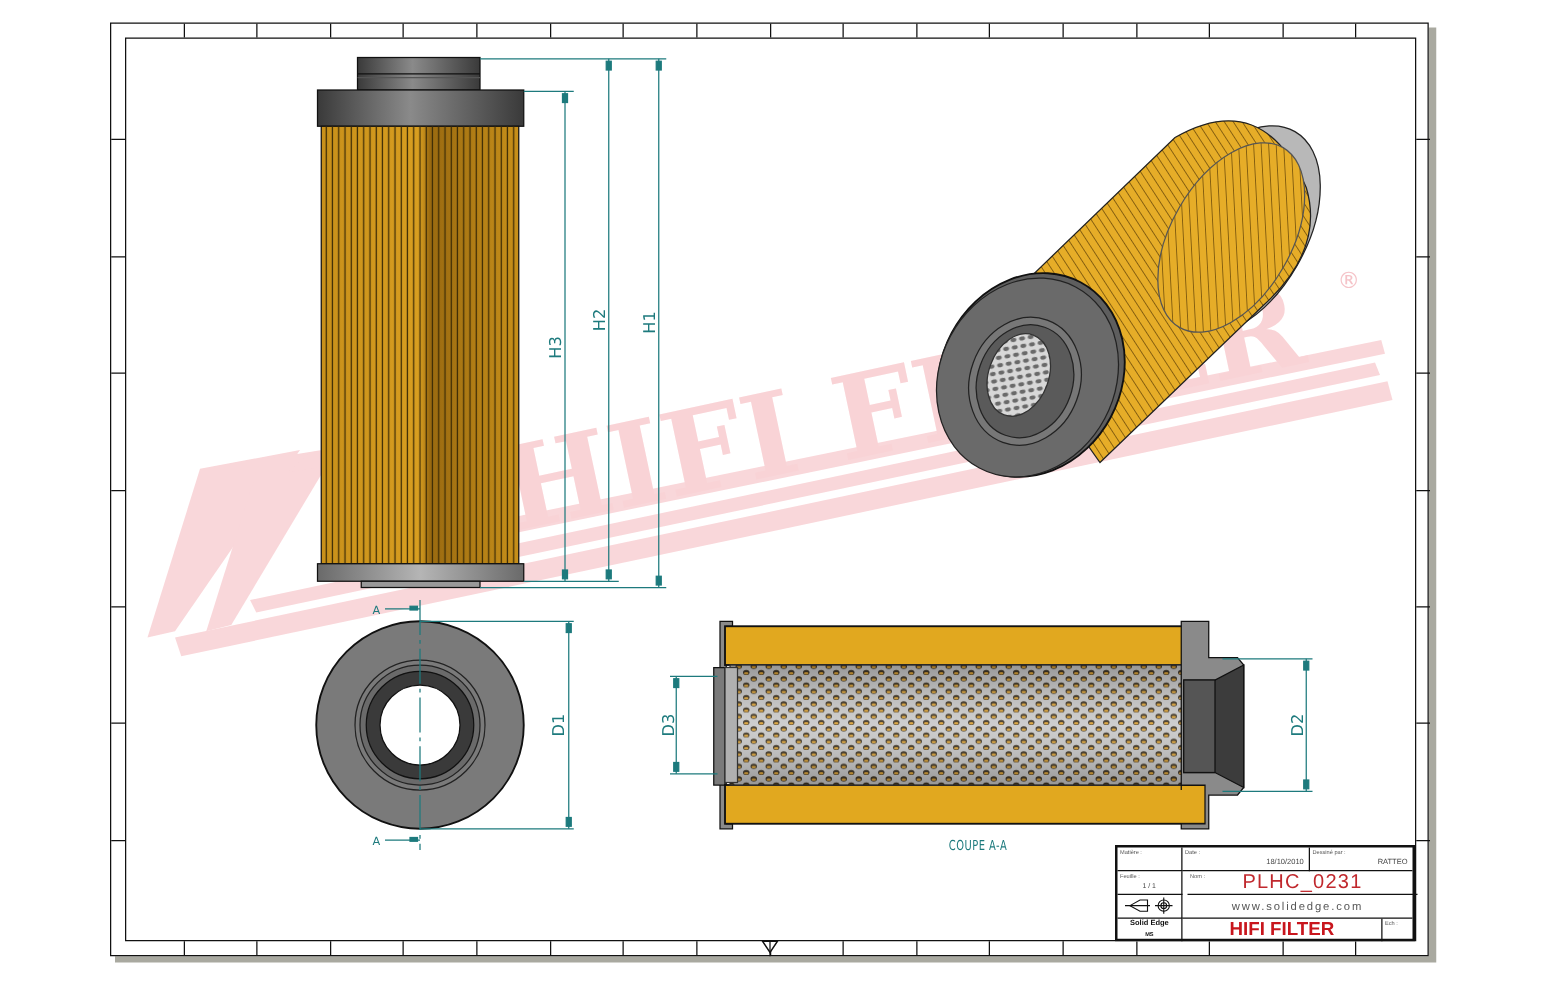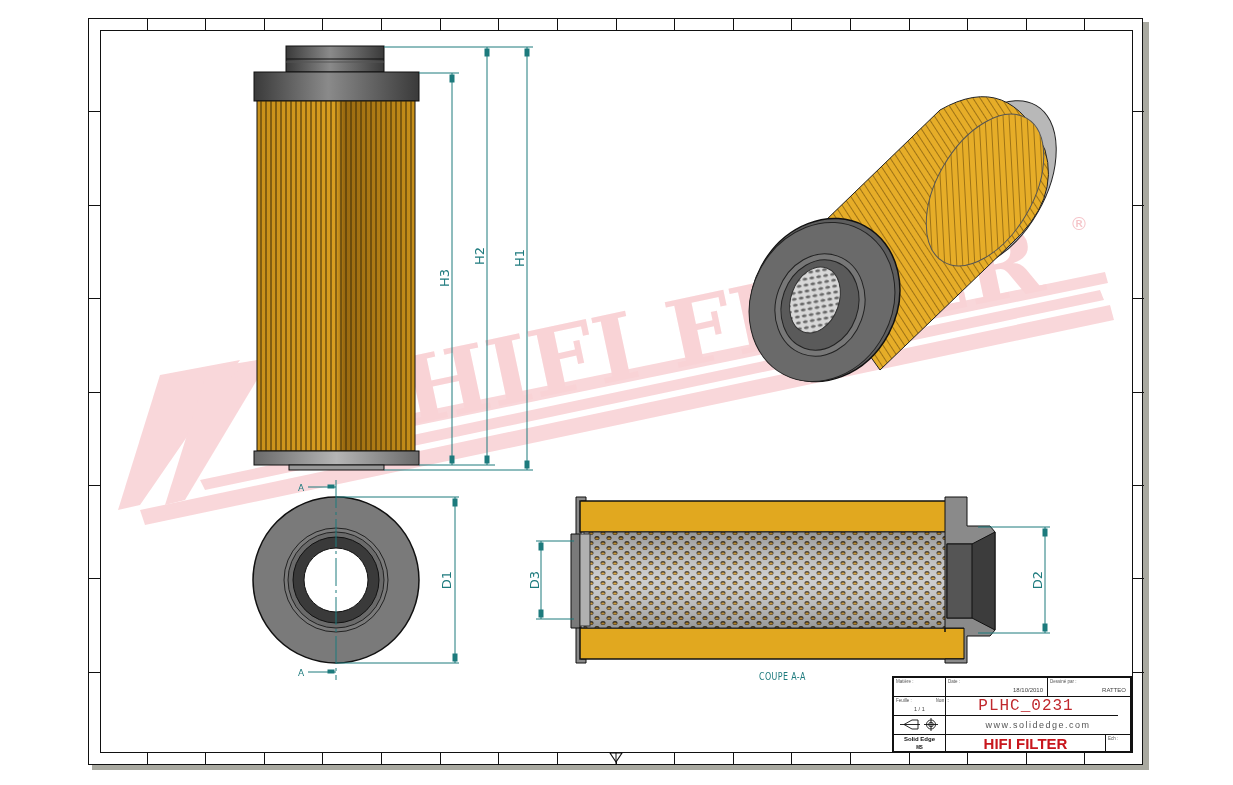--- a/index.html
+++ b/index.html
@@ -257,21 +257,21 @@
     <span class="tb-val" style="right:4px;top:9px;">18/10/2010</span>
   </div>
   <div class="tb-cell" style="left:154px;top:0;width:82px;height:19px;border-right:none;">
     <span class="tb-lbl">Dessiné par :</span>
     <span class="tb-val" style="right:4px;top:9px;">RATTEO</span>
   </div>
   <div class="tb-cell" style="left:0;top:19px;width:52px;height:19px;">
     <span class="tb-lbl">Feuille :</span>
     <span class="tb-val" style="left:20px;top:9px;font-size:5.5px;">1 / 1</span>
   </div>
-  <div class="tb-cell" style="left:40px;top:19px;width:184px;height:19px;border-right:none;font-family:Liberation Mono, monospace;">
+  <div class="tb-cell" style="left:56px;top:19px;width:184px;height:19px;border-right:none;">
     <span class="tb-lbl">Nom :</span>
     <span class="tb-name" style="top:0px;">PLHC_0231</span>
   </div>
   <div class="tb-cell" style="left:0;top:38px;width:52px;height:19px;">
     <svg width="50" height="17" viewBox="0 0 50 17">
       <path d="M10,8.5 L18,4 L24,4 L24,13 L18,13 Z" fill="none" stroke="#111" stroke-width="0.9"></path>
       <line x1="6" y1="8.5" x2="26" y2="8.5" stroke="#111" stroke-width="0.9"></line>
       <circle cx="37" cy="8.5" r="4.5" fill="none" stroke="#111" stroke-width="0.9"></circle>
       <circle cx="37" cy="8.5" r="2.3" fill="none" stroke="#111" stroke-width="0.9"></circle>
       <line x1="30" y1="8.5" x2="44" y2="8.5" stroke="#111" stroke-width="0.9"></line>

